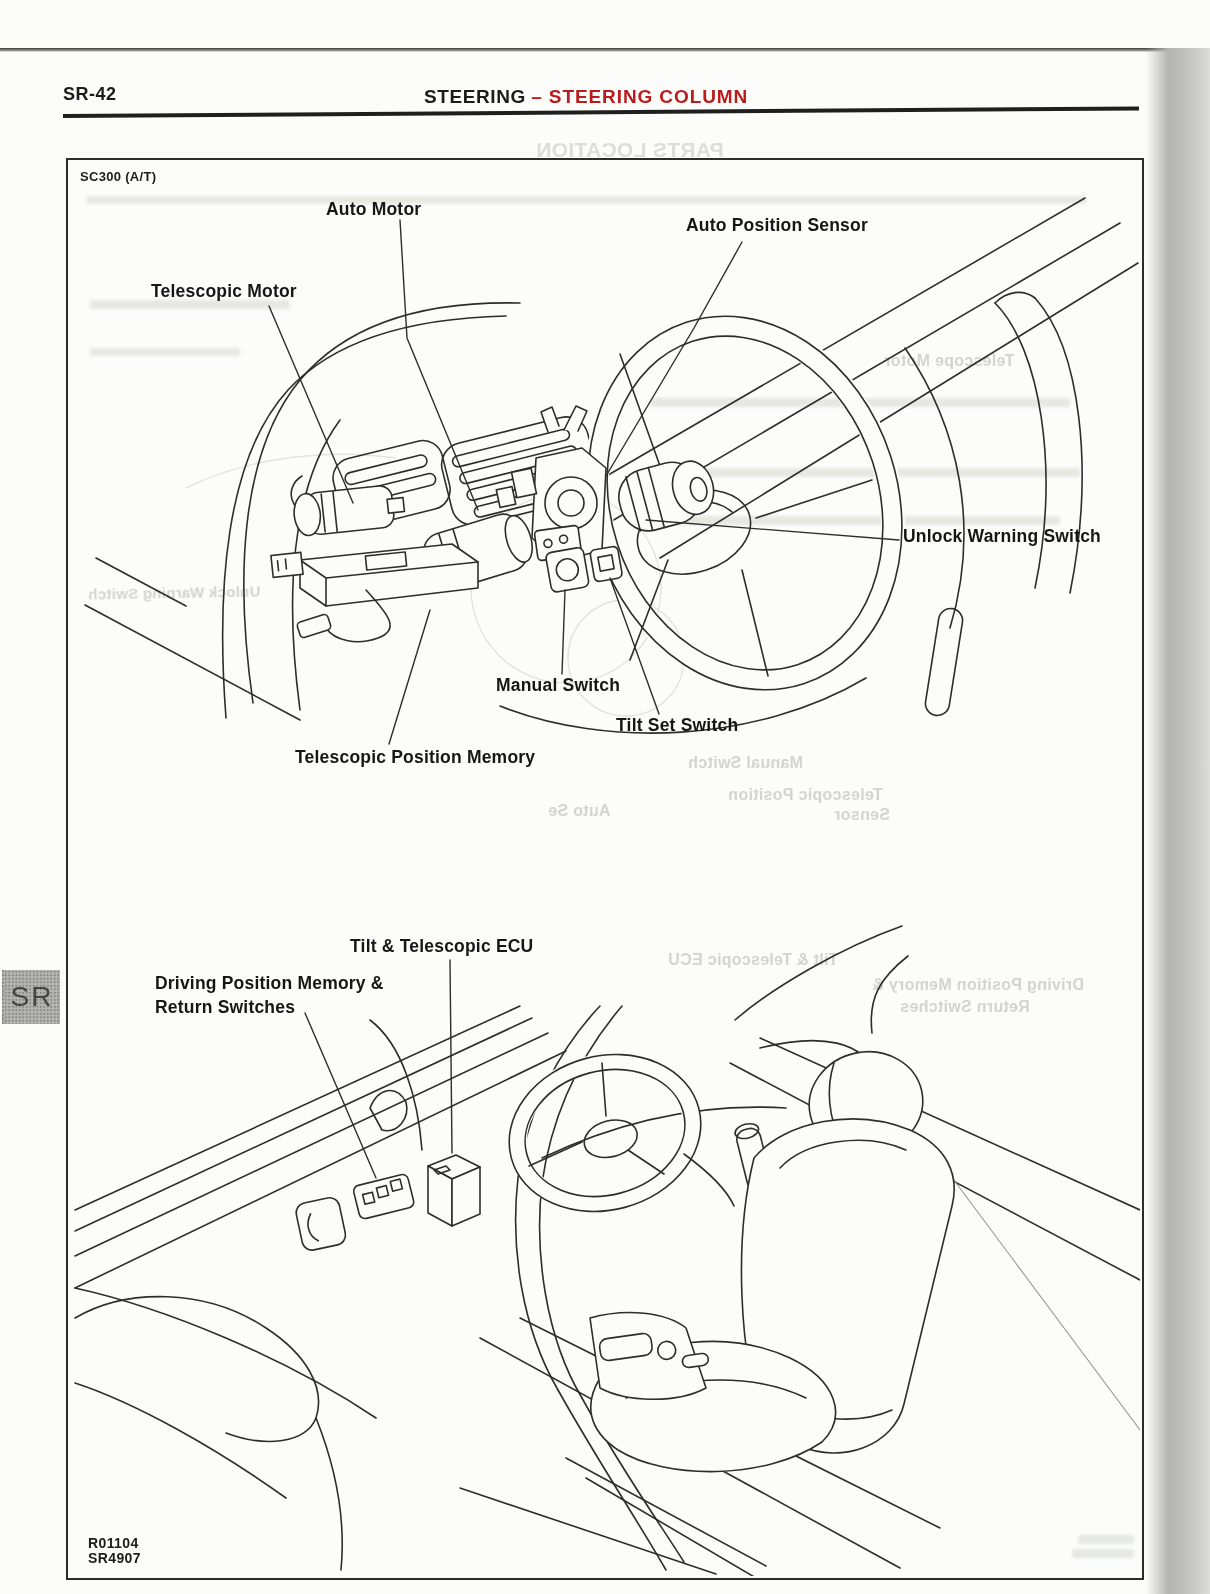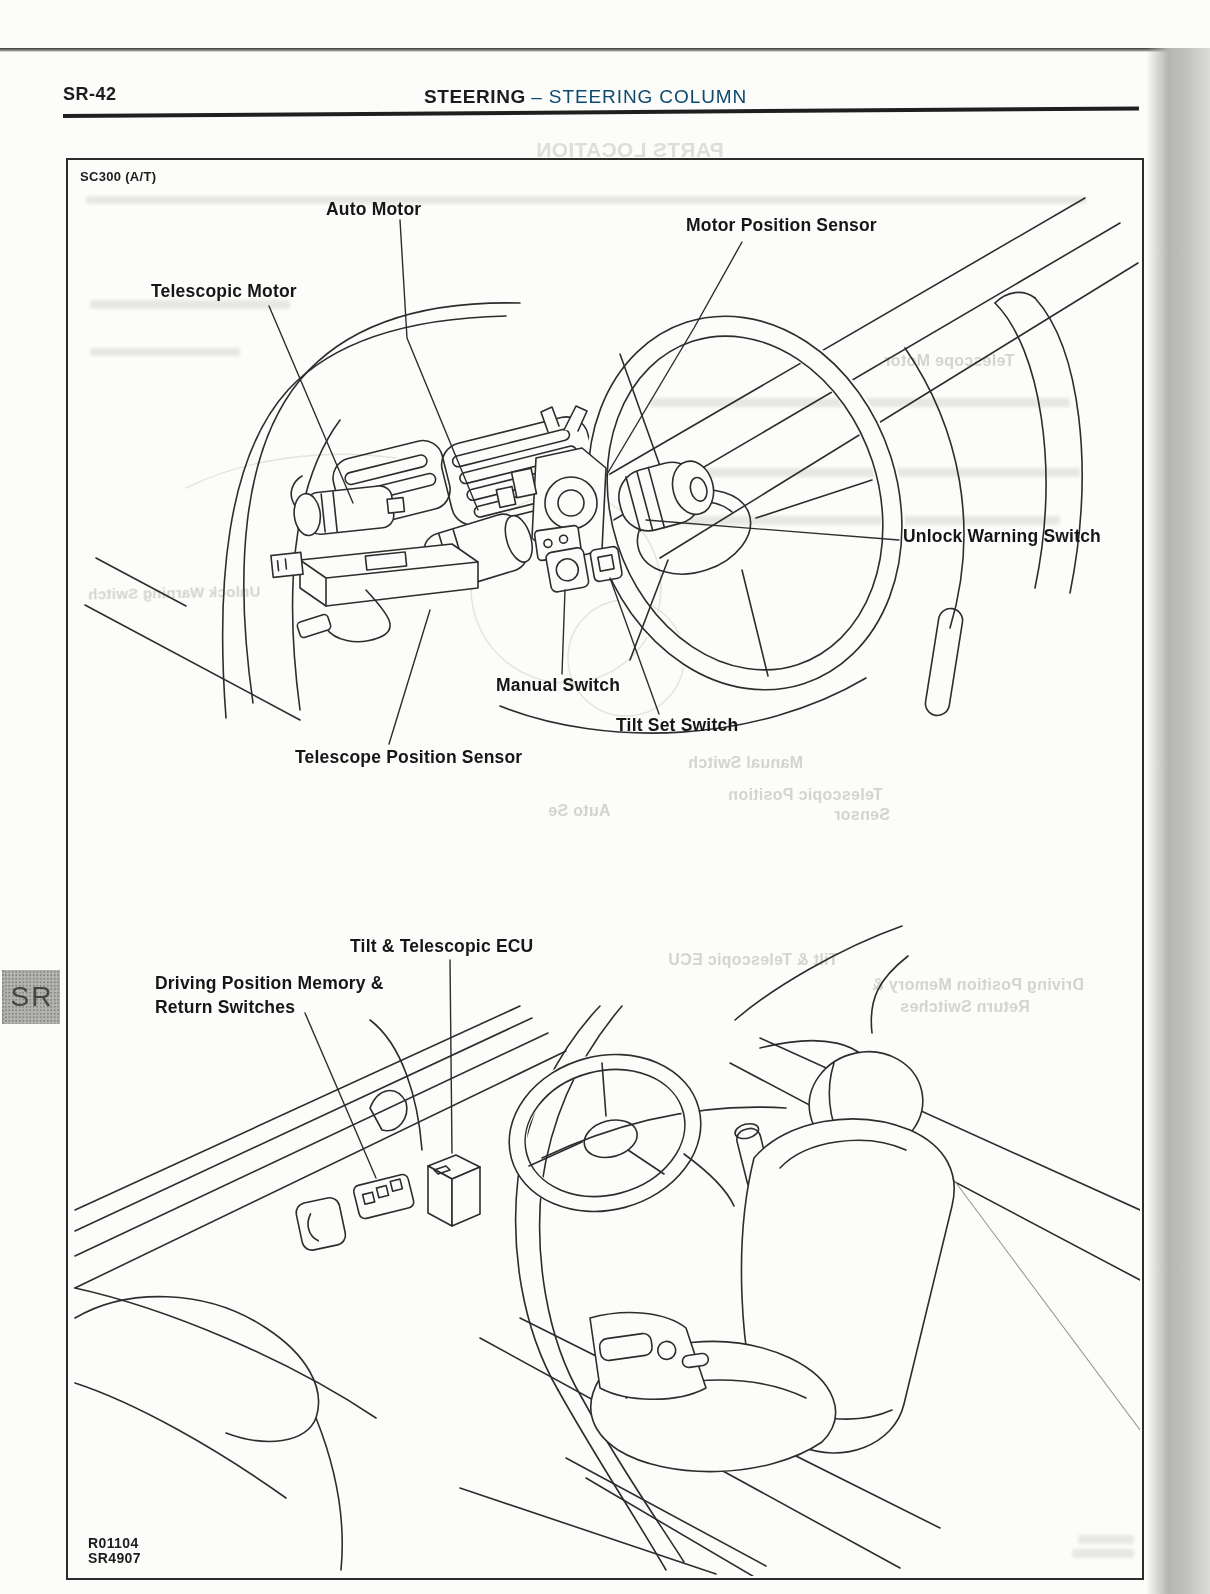--- a/index.html
+++ b/index.html
@@ -14,21 +14,21 @@
   
   .top-scan-line{position:absolute;left:0;top:0;width:1210px;height:4px;
     background:linear-gradient(to bottom,#3c3c3c,#9a9a98 70%,rgba(0,0,0,0));z-index:4;}
   .right-scan-shadow{position:absolute;top:0;left:1146px;width:64px;height:1594px;z-index:4;
     background:linear-gradient(to right,rgba(120,120,118,0) 0%,#b4b4b0 35%,#c2c2be 65%,#dcdcd8 100%);}
 
   
   .page-num{position:absolute;left:63px;top:36px;font-size:18px;font-weight:700;letter-spacing:.5px;z-index:5;}
   .header-title{position:absolute;left:424px;top:38px;font-size:19px;white-space:nowrap;z-index:5;}
   .header-title .b{font-weight:700;letter-spacing:.6px;}
-  .header-title .r{font-weight:400;letter-spacing:.9px;color:#0c4a6e;}
+  .header-title .r{font-weight:700;letter-spacing:.9px;color:#b91c1c;}
   .header-rule{position:absolute;left:63px;top:66px;width:1076px;height:4px;background:#1f1f1f;
     transform:rotate(-0.4deg);transform-origin:left center;z-index:5;}
 
   
   .fig-box{position:absolute;left:66px;top:110px;width:1074px;height:1418px;
     border:2.5px solid #2d2d2d;background:transparent;z-index:2;}
   .fig-title{position:absolute;left:80px;top:121px;font-size:13px;font-weight:700;letter-spacing:.3px;z-index:5;}
 
   
   .sr-tab{position:absolute;left:2px;top:922px;width:56px;height:54px;z-index:5;
@@ -291,26 +291,26 @@
       <path d="M520,1320 L690,1420"></path>
 
       <g stroke-width="1.4">
         <line x1="384" y1="802" x2="386" y2="995"></line>
         <line x1="239" y1="855" x2="310" y2="1020"></line>
       </g>
     </g>
   </svg>
 
   <div class="lbl" style="left:326px;top:151px;">Auto Motor</div>
-  <div class="lbl" style="left:686px;top:167px;">Motor Position Sensor</div>
+  <div class="lbl" style="left:686px;top:167px;">Auto Position Sensor</div>
   <div class="lbl" style="left:151px;top:233px;">Telescopic Motor</div>
   <div class="lbl" style="left:903px;top:478px;">Unlock Warning Switch</div>
   <div class="lbl" style="left:496px;top:627px;">Manual Switch</div>
   <div class="lbl" style="left:616px;top:667px;">Tilt Set Switch</div>
-  <div class="lbl" style="left:295px;top:699px;">Telescope Position Sensor</div>
+  <div class="lbl" style="left:295px;top:699px;">Telescopic Position Memory</div>
 
   <div class="lbl" style="left:350px;top:888px;">Tilt &amp; Telescopic ECU</div>
   <div class="lbl two-line" style="left:155px;top:923px;">
     <div>Driving Position Memory &amp;</div>
     <div>Return Switches</div>
   </div>
 
   <div class="footer-codes">
     <div>R01104</div>
     <div>SR4907</div>

